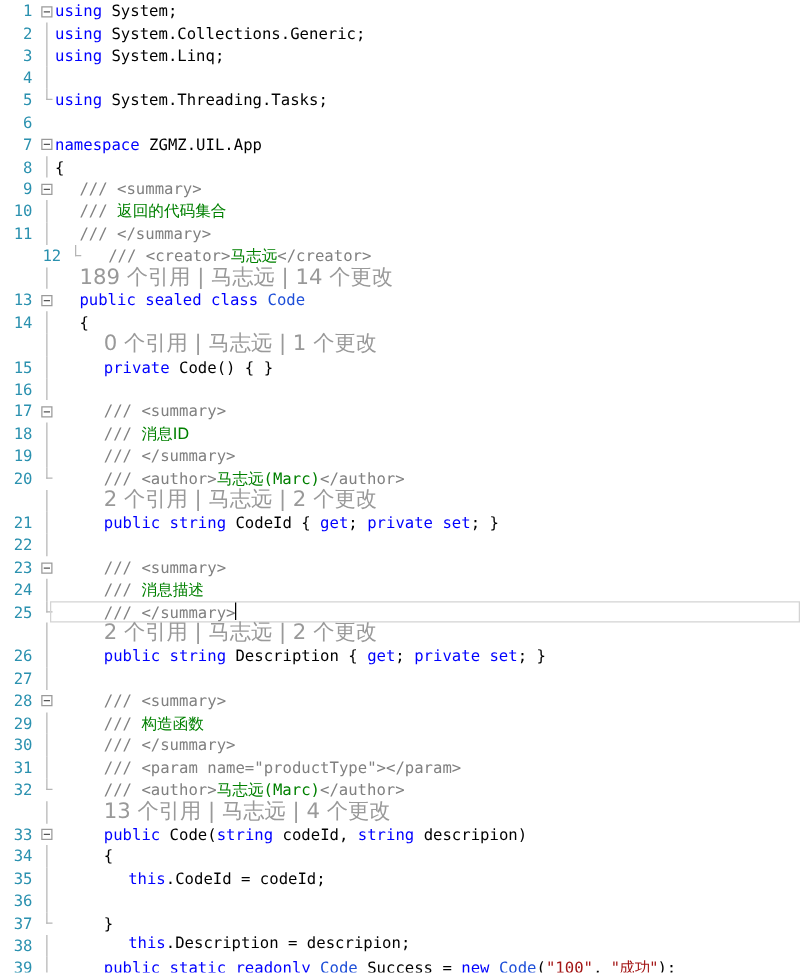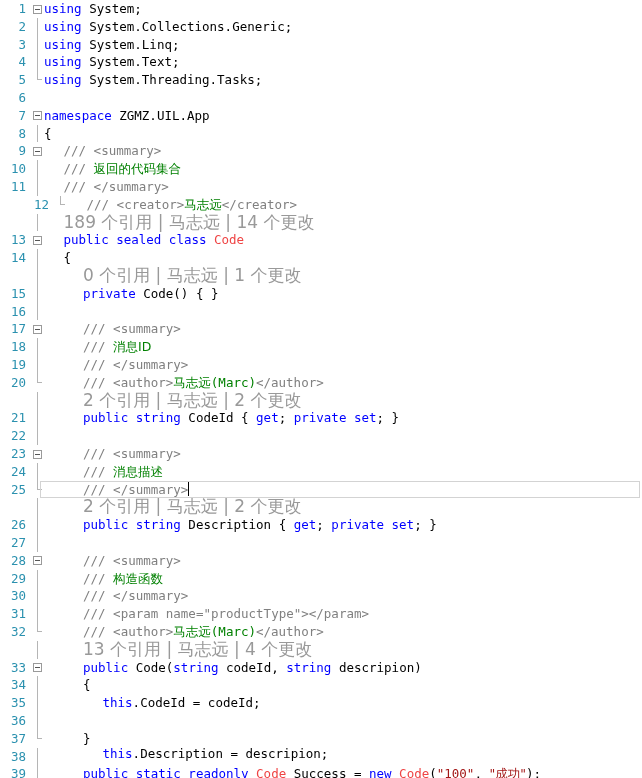--- a/index.html
+++ b/index.html
@@ -66,21 +66,21 @@
     background:#b5b5b5;
   }
   
   .code{
     position:absolute;
     left:44px;top:0;
     white-space:pre;
     color:#000000;
   }
   .kw{color:#0000ff;}
-  .type{color:#ef4444;text-align:right;}
+  .type{color:#1d4ed8;text-align:right;}
   .str{color:#a31515;}
   .cmt{color:#008000;}
   .xml{color:#808080;}
   .plain{color:#000000;}
   
   .lens{
     position:absolute;
     left:44px;top:0;
     color:#999999;
     font-size:17px;
@@ -106,21 +106,21 @@
   }
   .cjk{font-family:"DejaVu Sans","Liberation Sans",sans-serif;}
 </style>
 </head>
 <body>
 
 <div id="editor">
     <div class="row" style="position: absolute; left: 0px; top: 0px; width: 642px;"><div class="lnum">1</div><div class="fold"></div><div class="code" style="left: 44px;"><span class="kw">using </span><span class="plain">System;</span></div></div>
     <div class="row" style="position: absolute; left: 0px; top: 17.8px; width: 642px;"><div class="lnum">2</div><div class="guideline"></div><div class="code" style="left: 44px;"><span class="kw">using </span><span class="plain">System.Collections.Generic;</span></div></div>
     <div class="row" style="position: absolute; left: 0px; top: 35.6px; width: 642px;"><div class="lnum">3</div><div class="guideline"></div><div class="code" style="left: 44px;"><span class="kw">using </span><span class="plain">System.Linq;</span></div></div>
-    <div class="row" style="position: absolute; left: 0px; top: 53.4px; width: 642px;"><div class="lnum">4</div><div class="guideline"></div><div class="code" style="left: 44px;"><span class="kw">using </span><span class="plain">System.Text;</span></div></div>
+    <div class="row" style="position: absolute; left: 0px; top: 53.4px; width: 642px;"><div class="lnum">4</div><div class="guideline"></div></div>
     <div class="row" style="position: absolute; left: 0px; top: 71.2px; width: 642px;"><div class="lnum">5</div><div class="guideend"></div><div class="code" style="left: 44px;"><span class="kw">using </span><span class="plain">System.Threading.Tasks;</span></div></div>
     <div class="row" style="position: absolute; left: 0px; top: 89px; width: 642px;"><div class="lnum">6</div><div class="code" style="left: 44px;"></div></div>
     <div class="row" style="position: absolute; left: 0px; top: 106.8px; width: 642px;"><div class="lnum">7</div><div class="fold"></div><div class="code" style="left: 44px;"><span class="kw">namespace </span><span class="plain">ZGMZ.UIL.App</span></div></div>
     <div class="row" style="position: absolute; left: 0px; top: 124.6px; width: 642px;"><div class="lnum">8</div><div class="guideline"></div><div class="code" style="left: 44px;"><span class="plain">{</span></div></div>
     <div class="row" style="position: absolute; left: 0px; top: 142.4px; width: 642px;"><div class="lnum">9</div><div class="fold"></div><div class="code" style="left: 63.5px;"><span class="xml">/// </span><span class="xml">&lt;summary&gt;</span></div></div>
     <div class="row" style="position: absolute; left: 0px; top: 160.2px; width: 642px;"><div class="lnum">10</div><div class="guideline"></div><div class="code" style="left: 63.5px;"><span class="xml">/// </span><span class="cmt cjk">返回的代码集合</span></div></div>
     <div class="row" style="position: absolute; left: 0px; top: 178px; width: 642px; padding-left: 41px;"><div class="lnum">11</div><div class="guideline"></div><div class="code" style="left: 63.5px;"><span class="xml">/// </span><span class="xml">&lt;/summary&gt;</span></div></div>
     <div class="row" style="position: absolute; left: 0px; top: 195.8px; width: 642px; margin-left: 23px;"><div class="lnum">12</div><div class="guideend"></div><div class="code" style="left: 63.5px;"><span class="xml">/// </span><span class="xml">&lt;creator&gt;</span><span class="cmt cjk">马志远</span><span class="xml">&lt;/creator&gt;</span></div></div>
     <div class="row" style="position: absolute; left: 0px; top: 213.6px; width: 642px;"><div class="guideline"></div><div class="lens" style="left: 63.5px;">189 个引用 | 马志远 | 14 个更改</div></div>
     <div class="row" style="position: absolute; left: 0px; top: 231.4px; width: 642px;"><div class="lnum">13</div><div class="fold"></div><div class="code" style="left: 63.5px;"><span class="kw">public sealed class </span><span class="type">Code</span></div></div>

